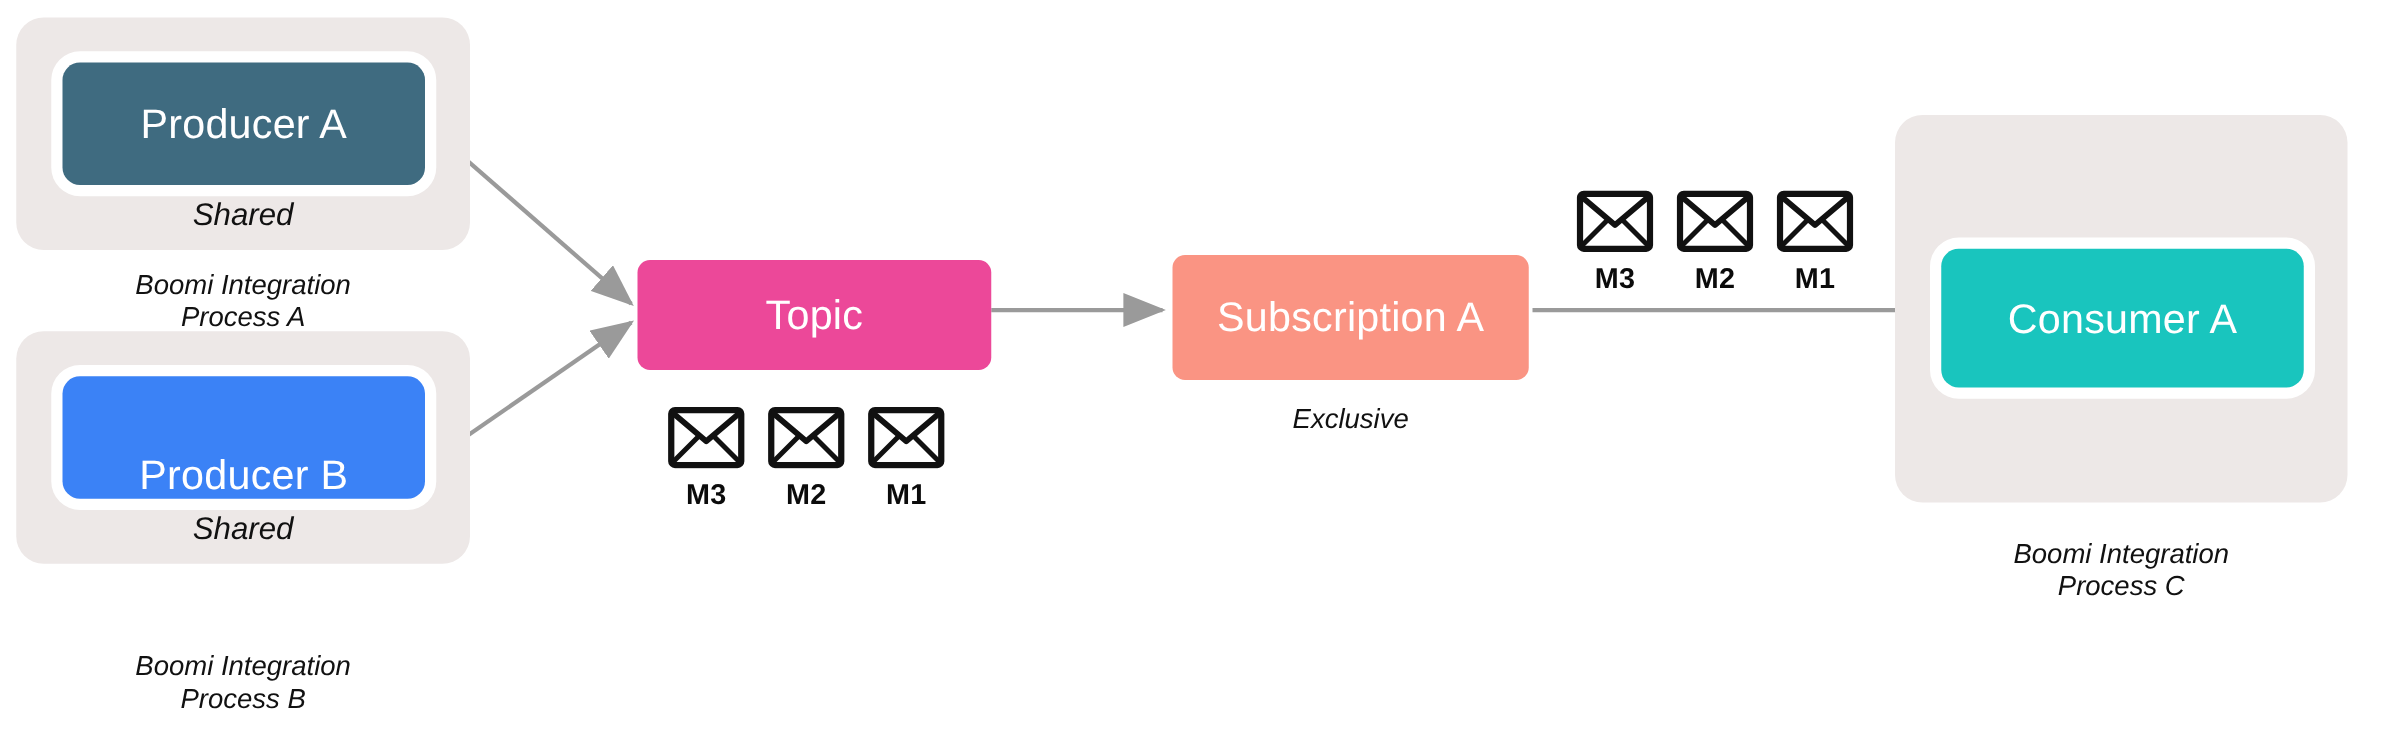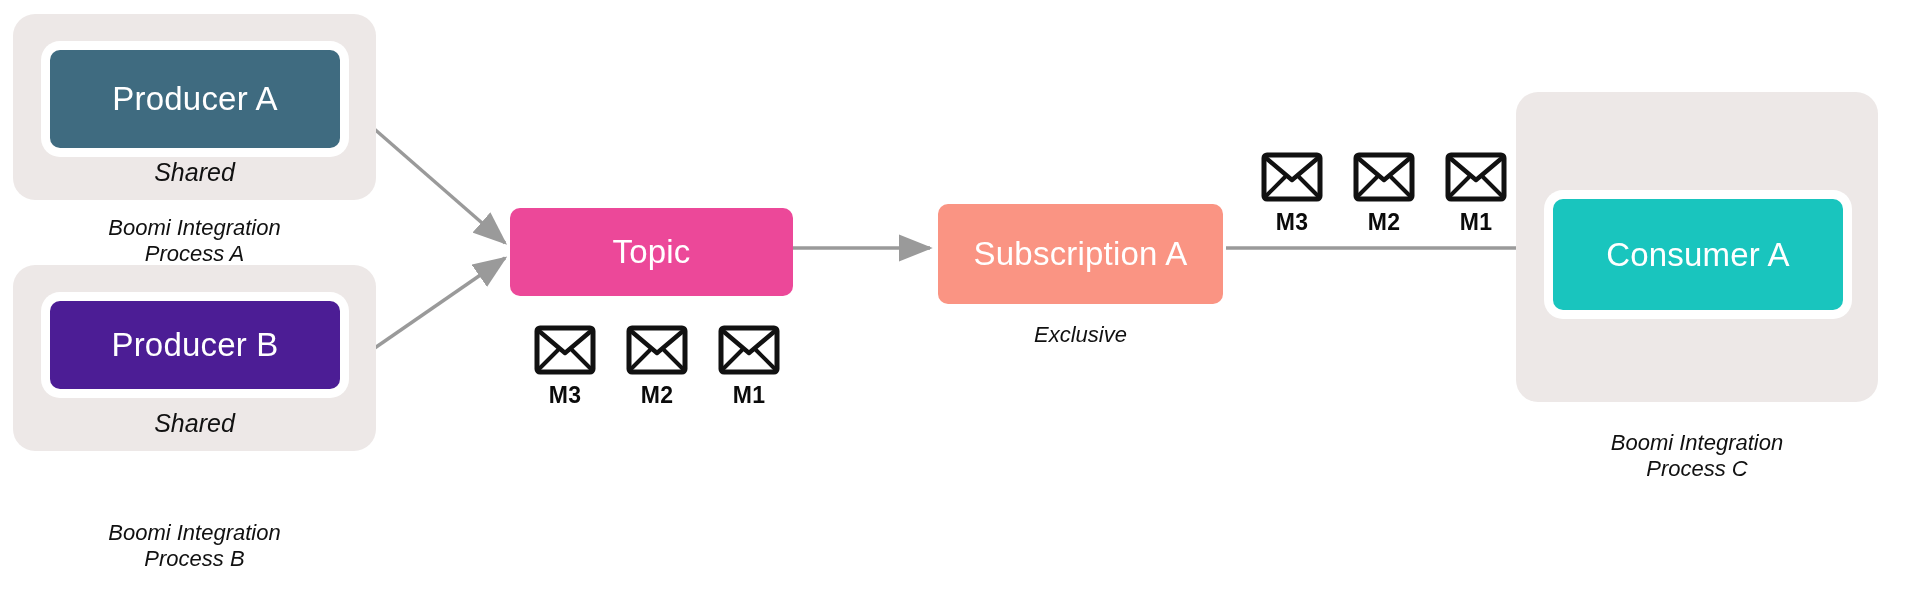--- a/index.html
+++ b/index.html
@@ -33,20 +33,21 @@
     justify-content: center;
     border-radius: 10px;
     color: #ffffff;
     font-size: 33px;
     font-weight: 400;
     letter-spacing: 0.2px;
     white-space: nowrap;
   }
   .node.ringed {
     box-shadow: 0 0 0 9px #ffffff;
+    border-radius: 14px;
   }
 
   
   .cap-italic {
     position: absolute;
     font-style: italic;
     font-size: 22px;
     color: #111111;
     text-align: center;
     line-height: 1.18;
@@ -69,21 +70,21 @@
     top: 0;
     width: 1910px;
     height: 596px;
     pointer-events: none;
   }
 
   
   .msg-group {
     position: absolute;
     display: flex;
-    gap: 12px;
+    gap: 0px;
   }
   .msg {
     width: 80px;
     display: flex;
     flex-direction: column;
     align-items: center;
   }
   .msg .env {
     display: block;
   }
@@ -121,21 +122,21 @@
   </div>
   <div class="node ringed" style="left:50px; top:50px; width:290px; height:98px; background:#3F6B80;">
     <span>Producer A</span>
   </div>
   <div class="cap-italic" style="left:13px; top:215px; width:363px;">Boomi Integration
 Process A</div>
 
   <div class="panel" style="left:13px; top:265px; width:363px; height:186px;">
     <div class="cap-inner" style="top:144px;">Shared</div>
   </div>
-  <div class="node ringed" style="left:50px; top:301px; width:290px; height:88px; background:#4c1d95;">
+  <div class="node ringed" style="left:50px; top:301px; width:290px; height:98px; background:#3b82f6;align-items:flex-end;">
     <span>Producer B</span>
   </div>
   <div class="cap-italic" style="left:13px; top:520px; width:363px;">Boomi Integration
 Process B</div>
 
   <div class="node" style="left:510px; top:208px; width:283px; height:88px; background:#ec4899;">
     <span>Topic</span>
   </div>
 
   <div class="msg-group" style="left:525px; top:325px;">

